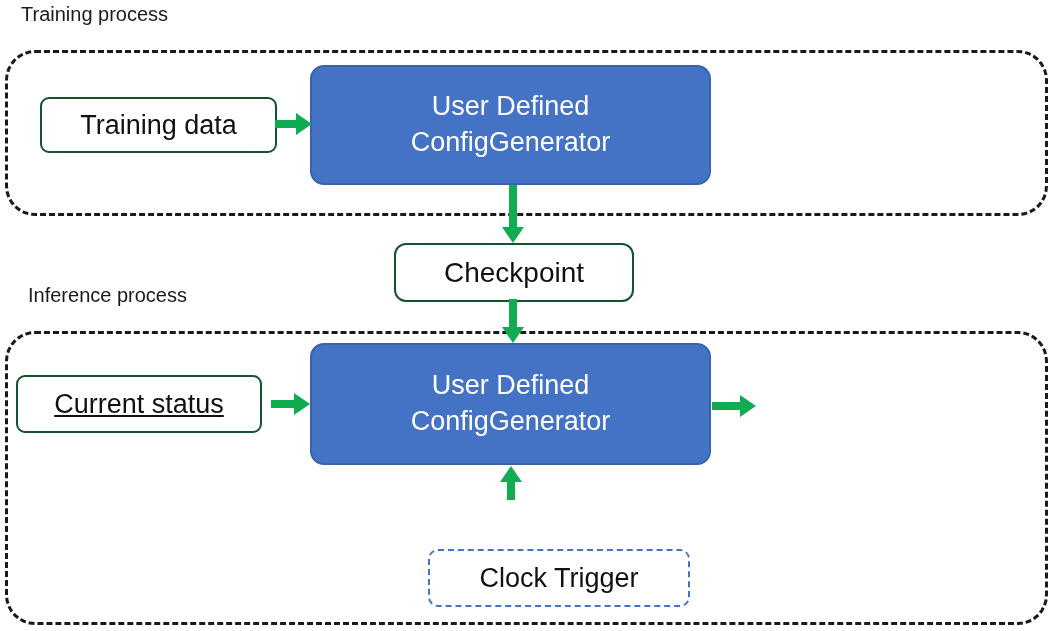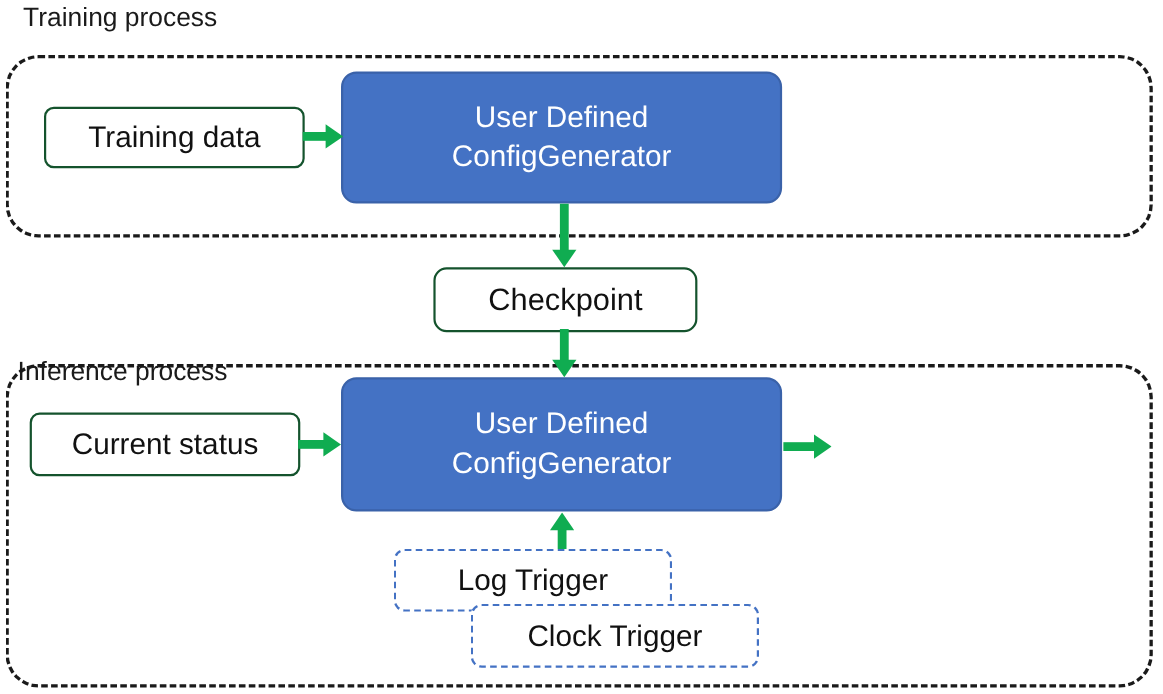--- a/index.html
+++ b/index.html
@@ -10,21 +10,21 @@
   }
   .page {
     position: relative;
     width: 1057px;
     height: 631px;
     background: #ffffff;
     overflow: hidden;
   }
   .section-title {
     position: absolute;
-    font-size: 24px;
+    font-size: 20px;
     color: #1a1a1a;
     letter-spacing: 0px;
     white-space: nowrap;
   }
   .proc-container {
     position: absolute;
     border: 3px dashed #1a1a1a;
     border-radius: 30px;
     background: transparent;
     box-sizing: border-box;
@@ -62,52 +62,49 @@
   }
   .arrow svg { display: block; }
 </style>
 </head>
 <body>
 
 <div class="page">
 
   <div class="section-title" style="left:21px; top:3px;">Training process</div>
 
-  <div class="section-title" style="left:16px; top:284px;margin-top:40px;">Inference process</div>
+  <div class="section-title" style="left:28px; top:284px;">Inference process</div>
 
   <div class="proc-container" style="left:5px; top:50px; width:1043px; height:166px;"></div>
 
   <div class="proc-container" style="left:5px; top:331px; width:1043px; height:294px;"></div>
 
   <div class="node white" style="left:40px; top:97px; width:237px; height:56px;">
     <span>Training data</span>
   </div>
 
   <div class="node blue" style="left:310px; top:65px; width:401px; height:120px;">
     <span>User Defined</span>
     <span>ConfigGenerator</span>
   </div>
 
   <div class="node white" style="left:394px; top:243px; width:240px; height:59px; border-radius:12px; font-size:28px;">
     <span>Checkpoint</span>
   </div>
 
-  <div class="node white" style="left:27px; top:375px; width:246px; height:58px;">
+  <div class="node white" style="left:16px; top:375px; width:246px; height:58px;text-decoration:underline;">
     <span>Current status</span>
   </div>
 
   <div class="node blue" style="left:310px; top:343px; width:401px; height:122px;">
     <span>User Defined</span>
     <span>ConfigGenerator</span>
   </div>
 
 
-  <div class="node trigger" style="left:358px; top:499px; width:253px; height:57px; z-index:1;">
-    <span>Log Trigger</span>
-  </div>
 
   <div class="node trigger" style="left:428px; top:549px; width:262px; height:58px; z-index:2;">
     <span>Clock Trigger</span>
   </div>
 
   <div class="arrow" style="left:275px; top:112px;">
     <svg width="37" height="24" viewBox="0 0 37 24">
       <rect x="0" y="8" width="22" height="8" fill="#10AC51"></rect>
       <polygon points="21,1 37,12 21,23" fill="#10AC51"></polygon>
     </svg>

